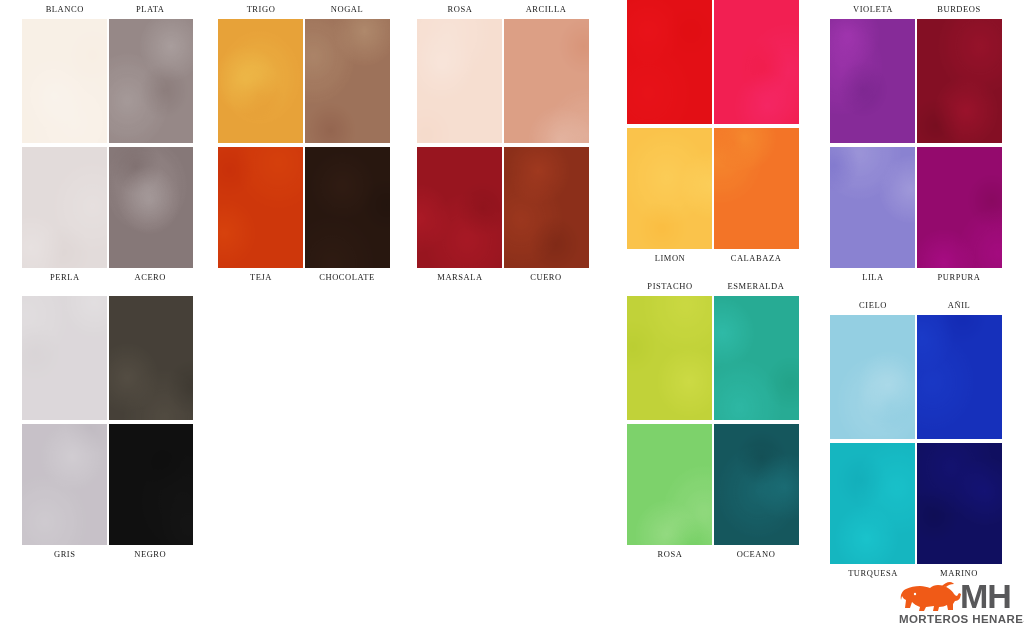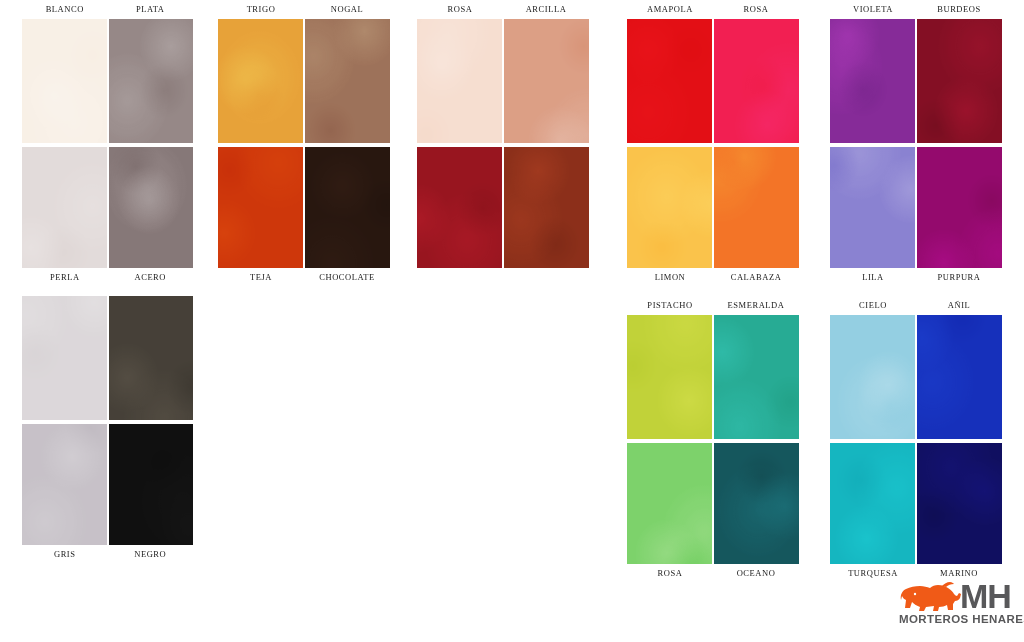--- a/index.html
+++ b/index.html
@@ -182,29 +182,29 @@
         </div>
         <div class="row-gap"></div>
         <div class="swatch-row" style="height: 121px;">
           <div class="swatch" style="background: rgb(158, 22, 33);">
             <div class="tex" style="background: radial-gradient(60% 45% at 3% 59%, rgba(255, 255, 255, 0.3), rgba(255, 255, 255, 0) 62%), radial-gradient(50% 38% at 77% 51%, rgba(0, 0, 0, 0.22), rgba(0, 0, 0, 0) 60%), radial-gradient(70% 55% at 59% 77%, rgba(255, 255, 255, 0.16), rgba(0, 0, 0, 0.1) 70%);"></div>
           </div>
           <div class="swatch" style="background: rgb(146, 50, 27);">
             <div class="tex" style="background: radial-gradient(60% 45% at 40% 20%, rgba(255, 255, 255, 0.3), rgba(255, 255, 255, 0) 62%), radial-gradient(50% 38% at 60% 80%, rgba(0, 0, 0, 0.22), rgba(0, 0, 0, 0) 60%), radial-gradient(70% 55% at 20% 60%, rgba(255, 255, 255, 0.16), rgba(0, 0, 0, 0.1) 70%);"></div>
           </div>
         </div>
+        <div class="label-row">
+          <div class="label">MARSALA</div>
+          <div class="label">CUERO</div>
+        </div>
       </div>
       <div class="blk-gap"></div>
     </div>
     <div class="group" style="left: 627px; top: 0px; width: 172px;">
       <div class="block">
-        <div class="label-row">
-          <div class="label">AMAPOLA</div>
-          <div class="label">ROSA</div>
-        </div>
         <div class="swatch-row" style="height: 124px;">
           <div class="swatch" style="background: rgb(229, 16, 22);">
             <div class="tex" style="background: radial-gradient(60% 45% at 25% 25%, rgba(255, 255, 255, 0.3), rgba(255, 255, 255, 0) 62%), radial-gradient(50% 38% at 75% 25%, rgba(0, 0, 0, 0.22), rgba(0, 0, 0, 0) 60%), radial-gradient(70% 55% at 25% 75%, rgba(255, 255, 255, 0.16), rgba(0, 0, 0, 0.1) 70%);"></div>
           </div>
           <div class="swatch" style="background: rgb(243, 33, 87);">
             <div class="tex" style="background: radial-gradient(60% 45% at 62% 86%, rgba(255, 255, 255, 0.3), rgba(255, 255, 255, 0) 62%), radial-gradient(50% 38% at 58% 54%, rgba(0, 0, 0, 0.22), rgba(0, 0, 0, 0) 60%), radial-gradient(70% 55% at 86% 58%, rgba(255, 255, 255, 0.16), rgba(0, 0, 0, 0.1) 70%);"></div>
           </div>
         </div>
         <div class="row-gap"></div>
         <div class="swatch-row" style="height: 121px;">

